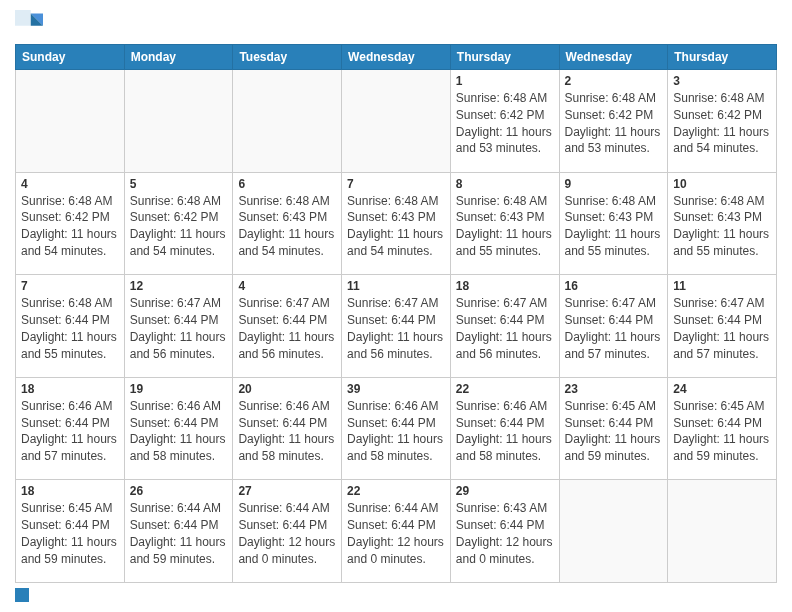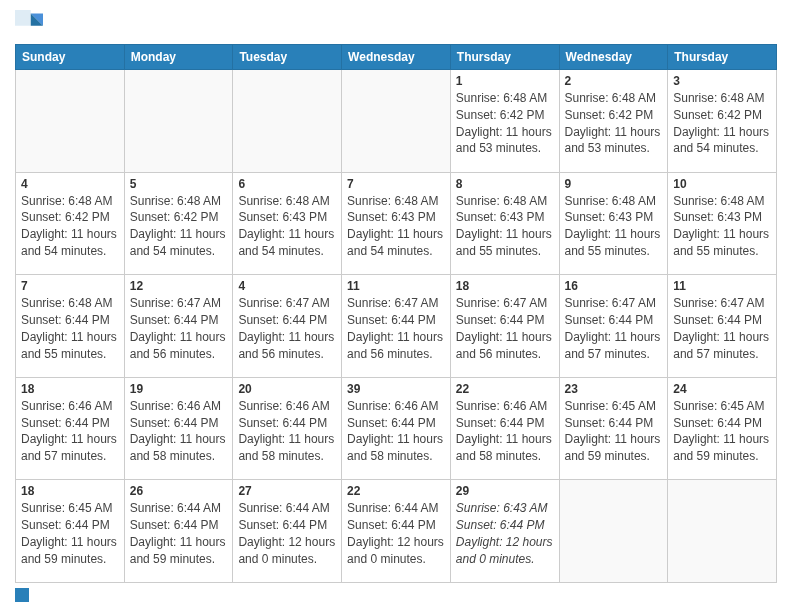--- a/index.html
+++ b/index.html
@@ -348,21 +348,21 @@
           </td>
           <td>
             <span class="day-num">22</span>
             <div class="day-info" style="white-space: pre-line;">Sunrise: 6:44 AM
 Sunset: 6:44 PM
 Daylight: 12 hours
 and 0 minutes.</div>
           </td>
           <td>
             <span class="day-num">29</span>
-            <div class="day-info" style="white-space: pre-line; font-style: italic;">Sunrise: 6:43 AM
+            <div class="day-info" style="white-space: pre-line;">Sunrise: 6:43 AM
 Sunset: 6:44 PM
 Daylight: 12 hours
 and 0 minutes.</div>
           </td>
           <td class="empty"></td>
           <td class="empty"></td>
         </tr>
       </tbody>
   </table>
 

